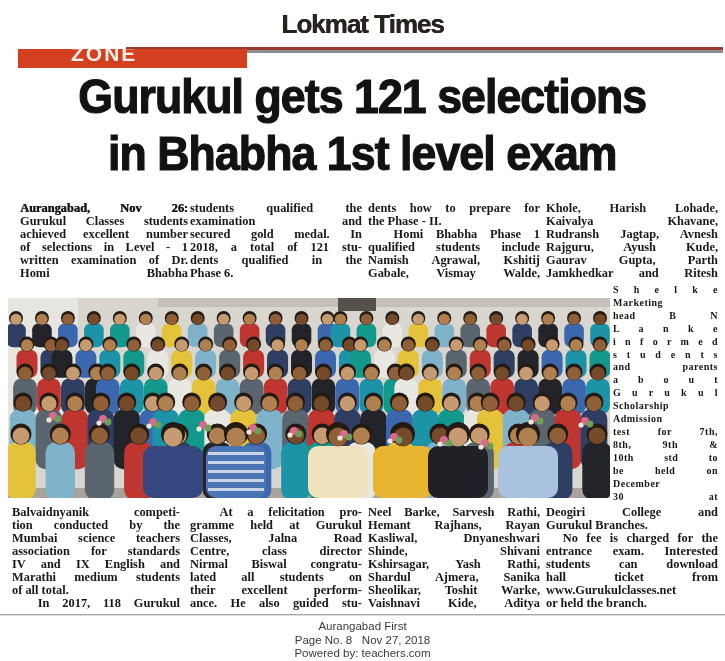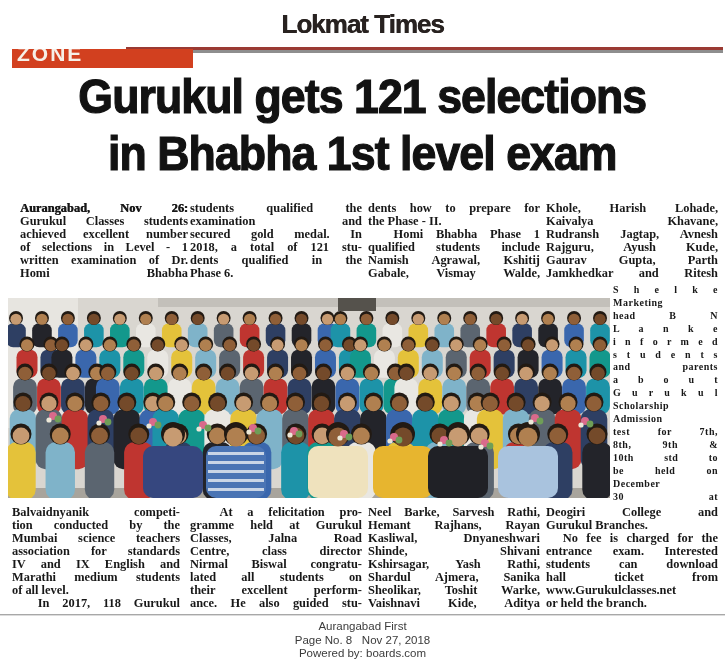--- a/index.html
+++ b/index.html
@@ -5,21 +5,21 @@
   html,body{margin:0;padding:0;background:#ffffff;}
   .page{position:relative;width:725px;height:661px;background:#fff;overflow:hidden;
         font-family:"Liberation Serif",serif;}
 
   
   .masthead{position:absolute;top:9px;left:0;width:100%;text-align:center;
     font-family:"Liberation Sans",sans-serif;font-weight:bold;font-size:26px;
     letter-spacing:-1px;color:#282220;text-shadow:.5px 0 currentColor;}
   .rule{position:absolute;top:47px;left:126px;right:2px;height:6px;
     background:linear-gradient(to bottom,#9a3a33 0,#9a3a33 3px,#8e8e8e 3px,#8e8e8e 6px);}
-  .zone{position:absolute;top:49px;left:12px;width:181px;height:19px;background:#d2401f;overflow:hidden;}
+  .zone{position:absolute;top:49px;left:18px;width:181px;height:19px;background:#d2401f;overflow:hidden;padding-left:48px;}
   .zone span{display:block;margin-top:-7px;padding-left:5px;
     font-family:"Liberation Sans",sans-serif;font-weight:bold;font-size:21px;
     letter-spacing:2px;color:#f6efe7;}
 
   
   .headline{position:absolute;top:68px;left:0;width:100%;text-align:center;
     font-family:"Liberation Sans",sans-serif;font-weight:bold;font-size:48px;
     line-height:57px;color:#121212;letter-spacing:-1px;}
   .hl-inner{display:inline-block;transform:scaleX(.93);transform-origin:center top;
     -webkit-text-stroke:1.2px #121212;}
@@ -543,21 +543,21 @@
       </svg>
     </div>
 
   <div class="body-block b-c1b">
     <div class="jl">Balvaidnyanik competi-
 tion conducted by the
 Mumbai science teachers
 association for standards
 IV and IX English and
 Marathi medium students</div>
-    <div class="ll">of all level.</div>
+    <div class="ll">of all total.</div>
     <div class="jl">&nbsp;&nbsp;In 2017, 118 Gurukul</div>
   </div>
 
   <div class="body-block b-c2b">
     <div class="jl">&nbsp;&nbsp;At a felicitation pro-
 gramme held at Gurukul
 Classes, Jalna Road
 Centre, class director
 Nirmal Biswal congratu-
 lated all students on
@@ -584,16 +584,16 @@
 students can download
 hall ticket from
 www.Gurukulclasses.net</div>
     <div class="ll">or held the branch.</div>
   </div>
 
   <div class="bottom-rule"></div>
   <div class="footer">
     <div>Aurangabad First</div>
     <div>Page No. 8&nbsp;&nbsp;&nbsp;Nov 27, 2018</div>
-    <div>Powered by: boards.com</div>
+    <div>Powered by: teachers.com</div>
   </div>
 
 </div>
 
 </body></html>

